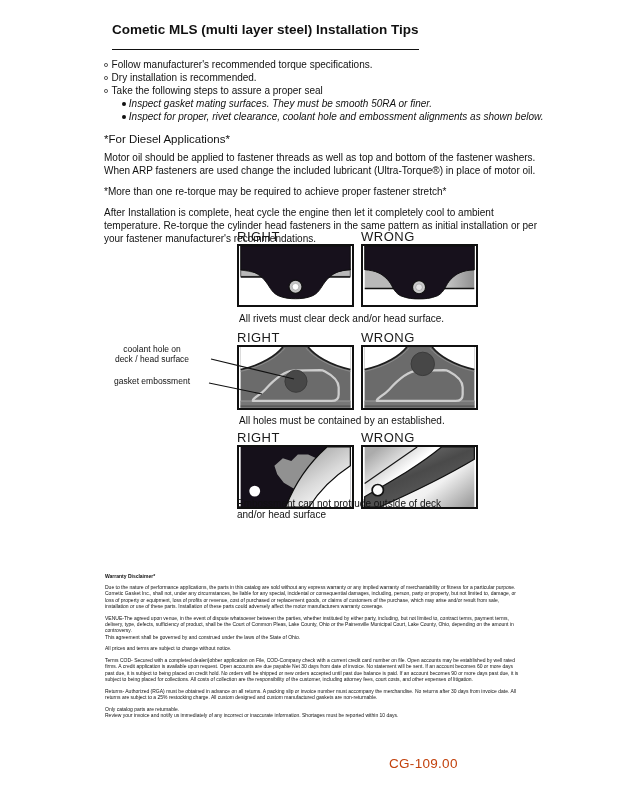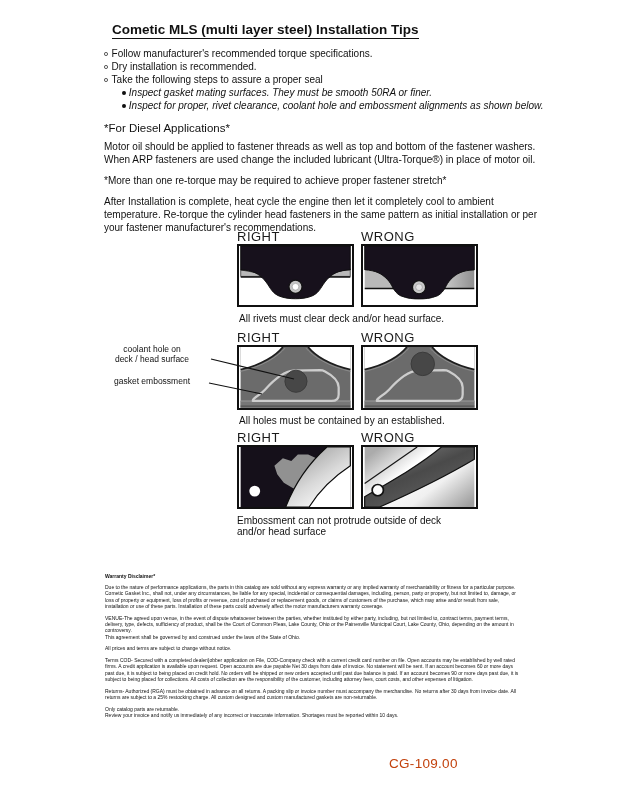--- a/index.html
+++ b/index.html
@@ -13,21 +13,21 @@
   }
   .content { padding: 22px 60px 0 104px; }
 
   .doc-title {
     margin-left: 8px; margin-bottom: 8px;
     font-size: 13.5px; font-weight: bold;
   }
   .doc-title span {
     display: inline-block;
     border-bottom: 1.6px solid #111;
-    padding-bottom: 1px;
+    padding-bottom: 12px;
   }
 
   .tip-list { list-style: none; }
   .tip-item { display: flex; align-items: baseline; font-size: 10px; line-height: 13px; }
   .o-dot {
     flex: 0 0 auto; width: 3.6px; height: 3.6px;
     border: 1px solid #444; border-radius: 50%;
     margin-right: 4px; position: relative; top: -1.5px;
   }
   .sub-list { margin-left: 18px; list-style: none; font-style: italic; }
@@ -235,21 +235,21 @@
                 <stop offset="1" stop-color="#666666"></stop>
             </linearGradient>
           </defs>
           <rect width="117" height="64" fill="url(#r3g2)"></rect>
           <path d="M56,0 L0,39" stroke="#161616" stroke-width="1.3"></path>
           <path d="M82,0 L117,0 L117,13 C86,31.5 52,48 16,64 L0,64 L0,53 C30,35.5 57,20.5 82,0 Z" fill="url(#r3g3)" stroke="#101010" stroke-width="1.3"></path>
           <circle cx="14" cy="46" r="6" fill="#fcfcfc" stroke="#111" stroke-width="1.8"></circle>
         </svg>
       </div>
     </div>
-    <div class="fig-caption wrap" style="top:287px; left:237px">Embossment can not protrude outside of deck and/or head surface</div>
+    <div class="fig-caption wrap" style="top:270px; left:237px">Embossment can not protrude outside of deck and/or head surface</div>
   </div>
 
   <div class="disclaimer">
     <h2>Warranty Disclaimer*</h2>
     <p>Due to the nature of performance applications, the parts in this catalog are sold without any express warranty or any implied warranty of merchantability or fitness for a particular purpose.  Cometic Gasket Inc., shall not, under any circumstances, be liable for any special, incidental or consequential damages, including, person, party or property, but not limited to, damage, or loss of property or equipment, loss of profits or revenue, cost of purchased or replacement goods, or claims of customers of the purchase, which may arise and/or result from sale, installation or use of these parts.  Installation of these parts could adversely affect the motor manufacturers warranty coverage.</p>
     <p class="joined">VENUE-The agreed upon venue, in the event of dispute whatsoever between the parties, whether instituted by either party, including, but not limited to, contract terms, payment terms, delivery, type, defects, sufficiency of product, shall be the Court of Common Pleas, Lake County, Ohio or the Painesville Municipal Court, Lake County, Ohio, depending on the amount in controversy.</p>
     <p>This agreement shall be governed by and construed under the laws of the State of Ohio.</p>
     <p>All prices and terms are subject to change without notice.</p>
     <p>Terms COD- Secured with a completed dealer/jobber application on File, COD-Company check with a current credit card number on file.  Open accounts may be established by well rated firms.  A credit application is available upon request.  Open accounts are due payable Net 30 days from date of invoice.  No statement will be sent.  If an account becomes 60 or more days past due, it is subject to being placed on credit hold.  No orders will be shipped or new orders accepted until past due balance is paid.  If an account becomes 90 or more days past due, it is subject to being placed for collections.  All costs of collection are the responsibility of the customer, including attorney fees, court costs, and other expenses of litigation.</p>
     <p>Returns- Authorized (RGA) must be obtained in advance on all returns.  A packing slip or invoice number must accompany the merchandise.  No returns after 30 days from invoice date.  All returns are subject to a 25% restocking charge.  All custom designed and custom manufactured gaskets are non-returnable.</p>

